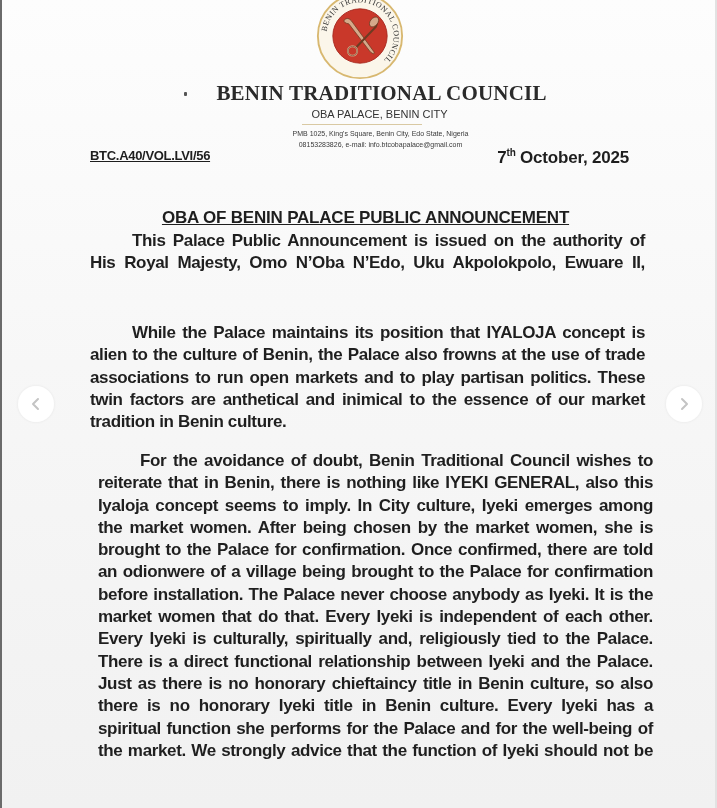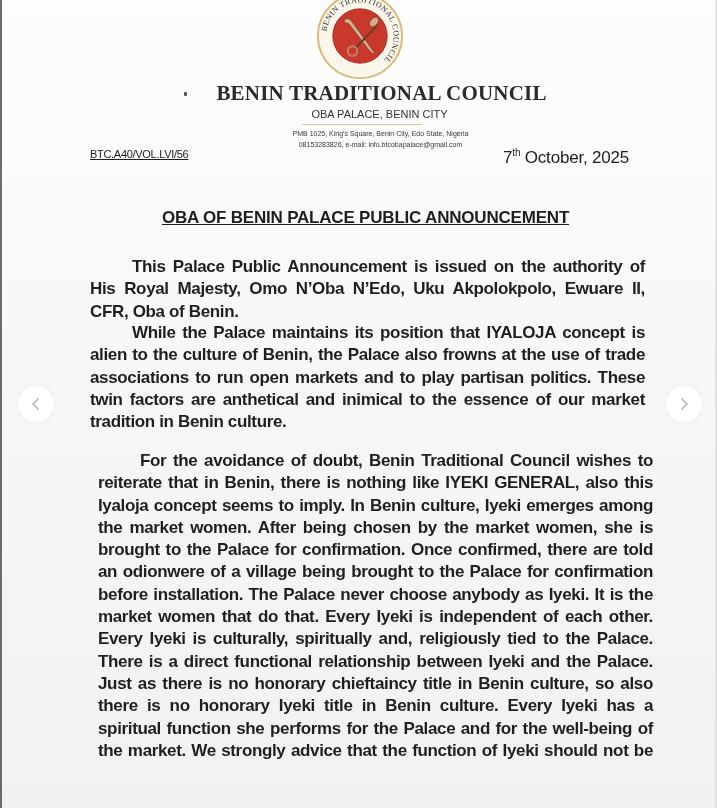--- a/index.html
+++ b/index.html
@@ -44,44 +44,44 @@
       position: absolute; left: 300px; top: 124px; width: 120px; height: 1px; background: #d9c9a3;
     }
     .org-addr {
       position: absolute; left: 0; width: 717px; top: 128px; text-align: center;
       font-size: 7px; color: #3a3a3a; line-height: 11px;
       padding-left: 40px; box-sizing: border-box;
     }
     
     .ref {
       position: absolute; left: 88px; top: 148px;
-      font-weight: normal; font-size: 11px; color: #1e1e1e; text-decoration: underline;
+      font-weight: bold; font-size: 13px; color: #1e1e1e; text-decoration: underline;
       font-stretch: condensed; letter-spacing: -0.3px;
     }
     .date {
       position: absolute; right: 88px; top: 148px;
-      font-weight: normal; font-size: 17px; color: #1e1e1e; letter-spacing: -0.2px;
+      font-weight: bold; font-size: 17px; color: #1e1e1e; letter-spacing: -0.2px;
     }
     .date sup { font-size: 10px; position: relative; top: -1px; vertical-align: top; line-height: 12px;}
     .title {
       position: absolute; left: 0; width: 717px; top: 208px; text-align: center;
       font-weight: bold; font-size: 17px; color: #1e1e1e; text-decoration: underline;
       padding-left: 10px; box-sizing: border-box; letter-spacing: -0.2px;
     }
     
     .para {
       position: absolute; left: 88px; width: 555px;
       font-weight: bold; font-size: 17px; line-height: 22.3px; color: #1f1f1f;
       text-align: justify; text-align-last: left;
       letter-spacing: -0.35px;
     }
     .para .line { display: block; text-align: justify; text-align-last: justify; white-space: nowrap; }
     .para .line.last { text-align-last: left; }
     .indent { display: inline-block; width: 42px; }
-    #p1 { top: 256px; }
+    #p1 { top: 230px; }
     #p2 { top: 322px; }
     #p3 { top: 450px; margin-left: 8px; }
     
     .nav-btn {
       position: absolute; top: 386px; width: 36px; height: 36px; border-radius: 50%;
       background: rgba(255,255,255,0.92);
       box-shadow: 0 0 3px rgba(0,0,0,0.08);
       display: flex; align-items: center; justify-content: center; cursor: pointer;
     }
     .nav-prev { left: 18px; }
@@ -124,35 +124,34 @@
     </div>
 
     <div class="ref">BTC.A40/VOL.LVI/56</div>
     <div class="date"><span>7</span><sup>th</sup><span> October, 2025</span></div>
 
     <div class="title">OBA OF BENIN PALACE PUBLIC ANNOUNCEMENT</div>
 
     <div class="para" id="p1">
       <span class="line"><span class="indent"></span><span>This Palace Public Announcement is issued on the authority of</span></span>
       <span class="line">His Royal Majesty, Omo N’Oba N’Edo, Uku Akpolokpolo, Ewuare II,</span>
-      <span class="line last">CFR, Oba of Benin.</span>
     </div>
 
     <div class="para" id="p2">
       <span class="line"><span class="indent"></span><span>While the Palace maintains its position that IYALOJA concept is</span></span>
       <span class="line">alien to the culture of Benin, the Palace also frowns at the use of trade</span>
       <span class="line">associations to run open markets and to play partisan politics.  These</span>
       <span class="line">twin factors are anthetical and inimical to the essence of our market</span>
       <span class="line last">tradition in Benin culture.</span>
     </div>
 
     <div class="para" id="p3">
       <span class="line"><span class="indent"></span><span>For the avoidance of doubt, Benin Traditional Council wishes to</span></span>
       <span class="line">reiterate that in Benin, there is nothing like IYEKI GENERAL, also this</span>
-      <span class="line">Iyaloja concept seems to imply.  In Benin culture, Iyeki emerges among</span>
+      <span class="line">Iyaloja concept seems to imply.  In City culture, Iyeki emerges among</span>
       <span class="line">the market women.  After being chosen by the market women, she is</span>
       <span class="line">brought to the Palace for confirmation.  Once confirmed, there are told</span>
       <span class="line">an odionwere of a village being brought to the Palace for confirmation</span>
       <span class="line">before installation.  The Palace never choose anybody as Iyeki.  It is the</span>
       <span class="line">market women that do that.  Every Iyeki is independent of each other.</span>
       <span class="line">Every Iyeki is culturally, spiritually and, religiously tied to the Palace.</span>
       <span class="line">There is a direct functional relationship between Iyeki and the Palace.</span>
       <span class="line">Just as there is no honorary chieftaincy title in Benin culture, so also</span>
       <span class="line">there is no honorary Iyeki title in Benin culture.  Every Iyeki has a</span>
       <span class="line">spiritual function she performs for the Palace and for the well-being of</span>

